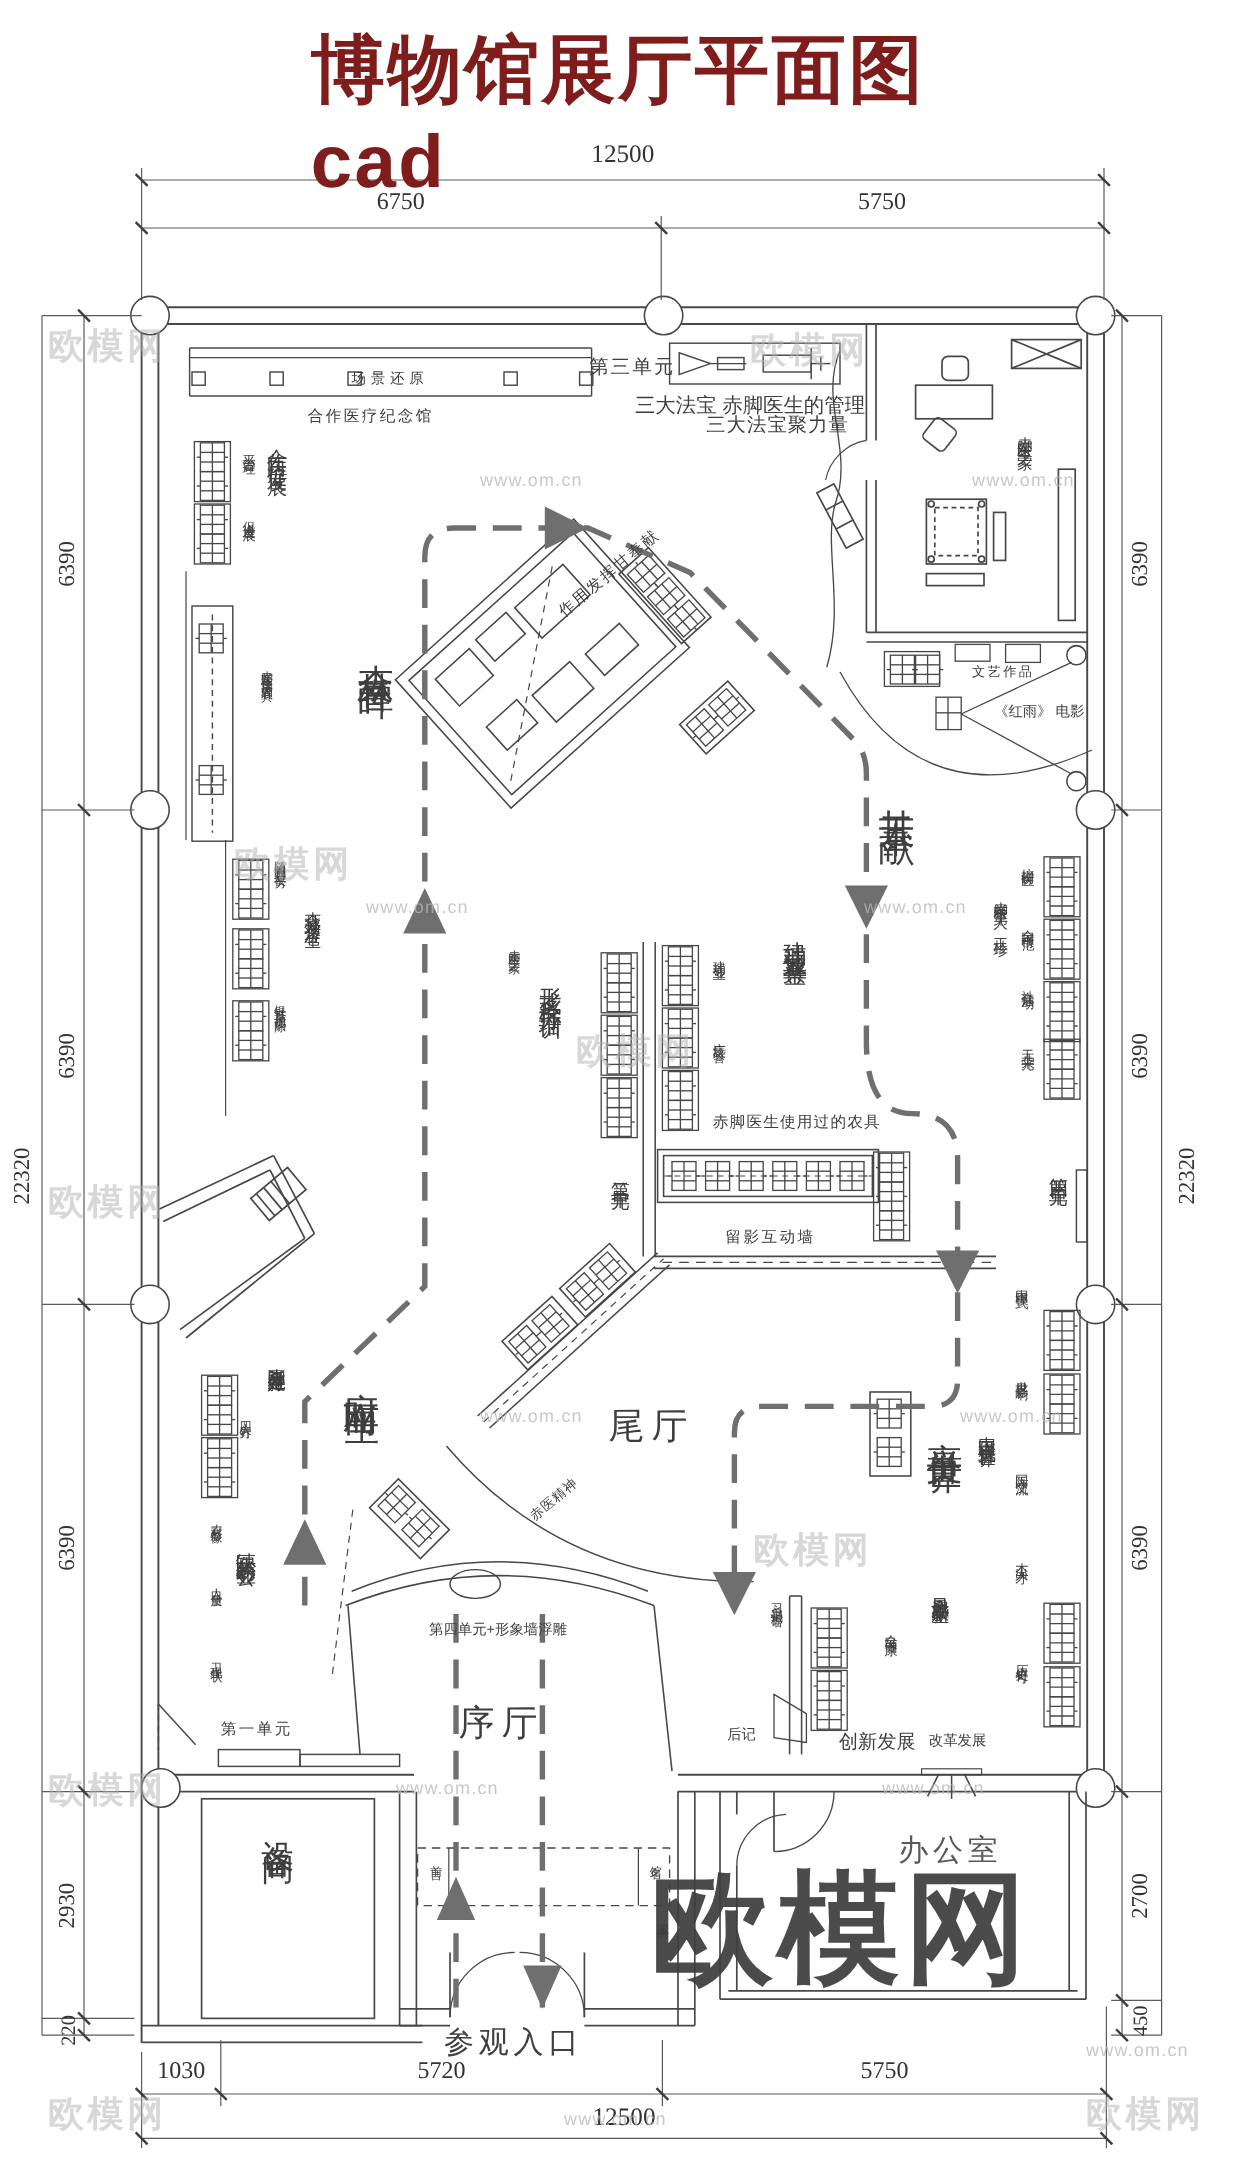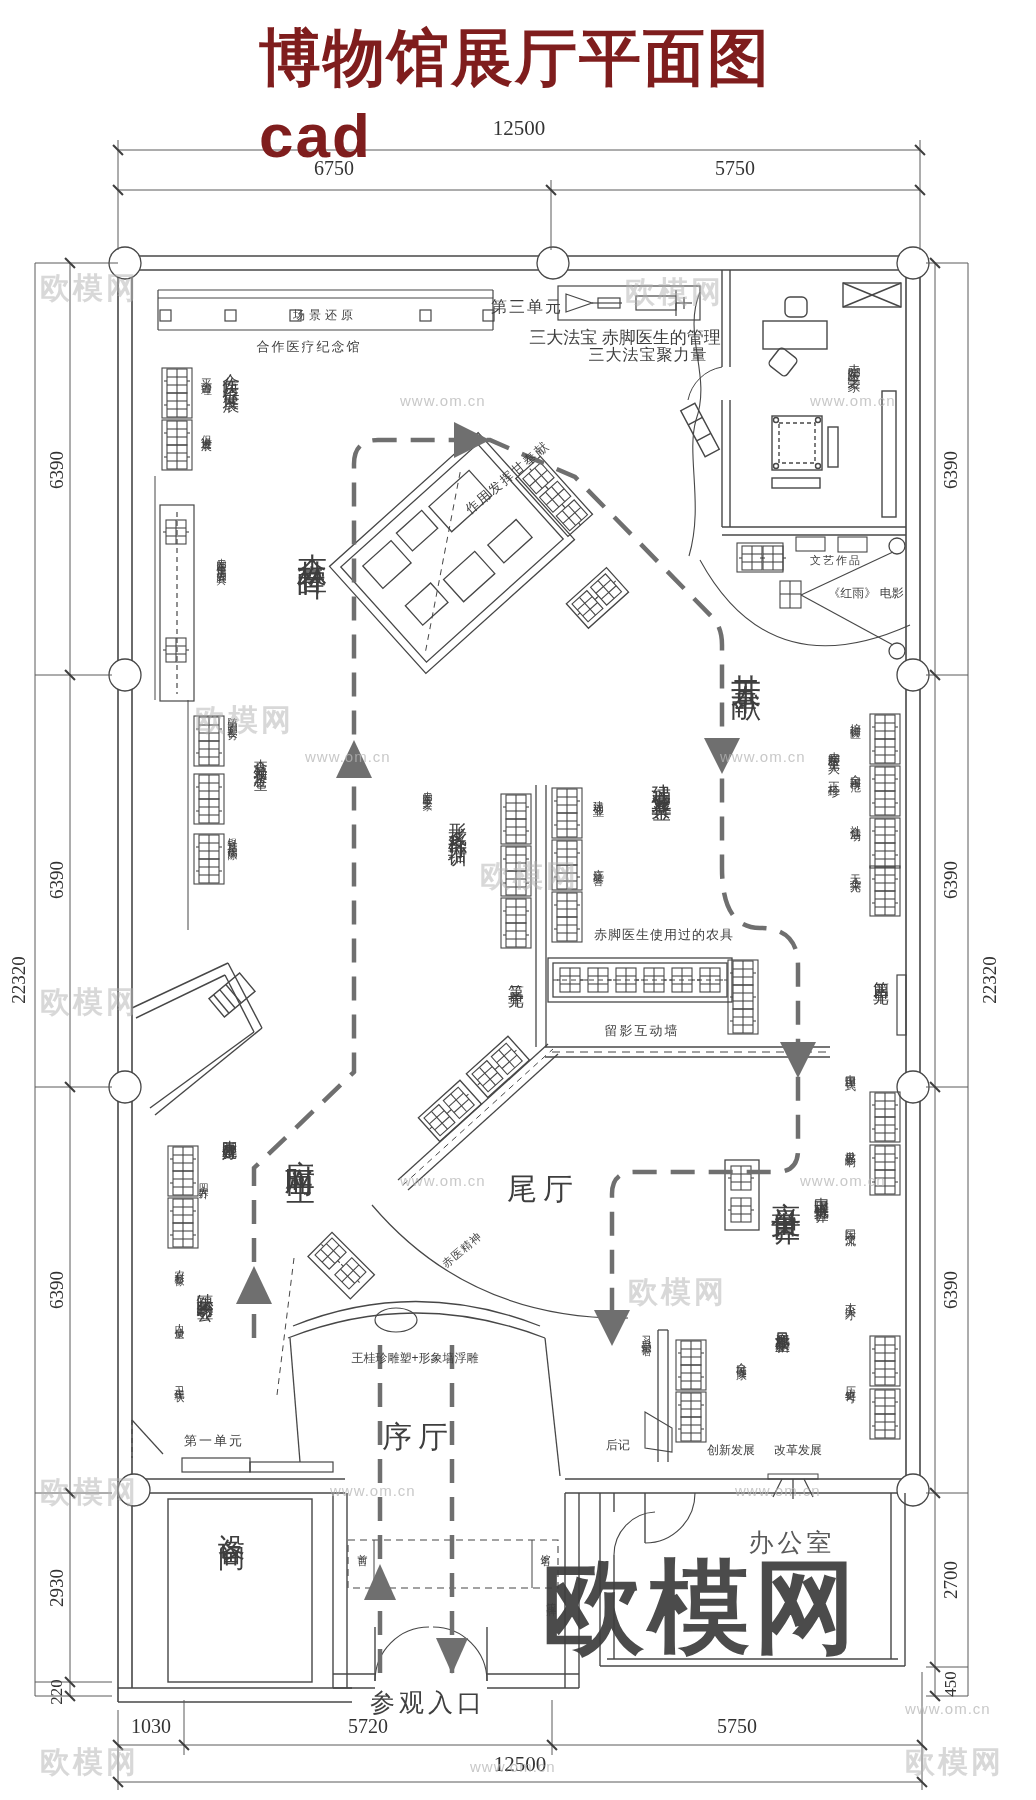--- a/index.html
+++ b/index.html
@@ -469,22 +469,22 @@
 <div class="lbl" style="left:309px;top:340px;font-size:13px;letter-spacing:2px">合作医疗纪念馆</div>
 <div class="lbl" style="left:527px;top:298px;font-size:16px;letter-spacing:2px">第三单元</div>
 <div class="lbl" style="left:625px;top:328px;font-size:17px">三大法宝  赤脚医生的管理</div>
 <div class="lbl" style="left:648px;top:346px;font-size:16px;letter-spacing:1px">三大法宝聚力量</div>
 <div class="lbl" style="left:836px;top:554px;font-size:11px;letter-spacing:2px">文艺作品</div>
 <div class="lbl" style="left:866px;top:587px;font-size:12px">《红雨》  电影</div>
 <div class="lbl" style="left:664px;top:928px;font-size:13px;letter-spacing:1px">赤脚医生使用过的农具</div>
 <div class="lbl" style="left:642px;top:1024px;font-size:13px;letter-spacing:2px">留影互动墙</div>
 <div class="lbl" style="left:543px;top:1172px;font-size:30px;letter-spacing:6px">尾厅</div>
 <div class="lbl" style="left:214px;top:1434px;font-size:13px;letter-spacing:2px">第一单元</div>
-<div class="lbl" style="left:415px;top:1352px;font-size:12px">王桂珍雕塑+形象墙浮雕</div>
-<div class="lbl" style="left:731px;top:1444px;font-size:12px">创新发展</div>
+<div class="lbl" style="left:415px;top:1352px;font-size:12px">第四单元+形象墙浮雕</div>
+<div class="lbl" style="left:731px;top:1444px;font-size:16px">创新发展</div>
 <div class="lbl" style="left:798px;top:1444px;font-size:12px">改革发展</div>
 <div class="lbl" style="left:618px;top:1439px;font-size:12px">后记</div>
 <div class="lbl" style="left:418px;top:1420px;font-size:30px;letter-spacing:6px">序厅</div>
 <div class="lbl" style="left:792px;top:1528px;font-size:25px;letter-spacing:4px;color:#595959">办公室</div>
 <div class="lbl" style="left:428px;top:1688px;font-size:25px;letter-spacing:4px;color:#404040">参观入口</div>
 
 <div class="lbl v" style="left:206px;top:370px;font-size:11px">平台管理</div>
 <div class="lbl v" style="left:206px;top:426px;font-size:11px">促进发展</div>
 <div class="lbl v" style="left:231px;top:360px;font-size:17px;letter-spacing:4px">合作医疗促发展</div>
 <div class="lbl v" style="left:221px;top:550px;font-size:10px">赤脚医生使用过的农具</div>

